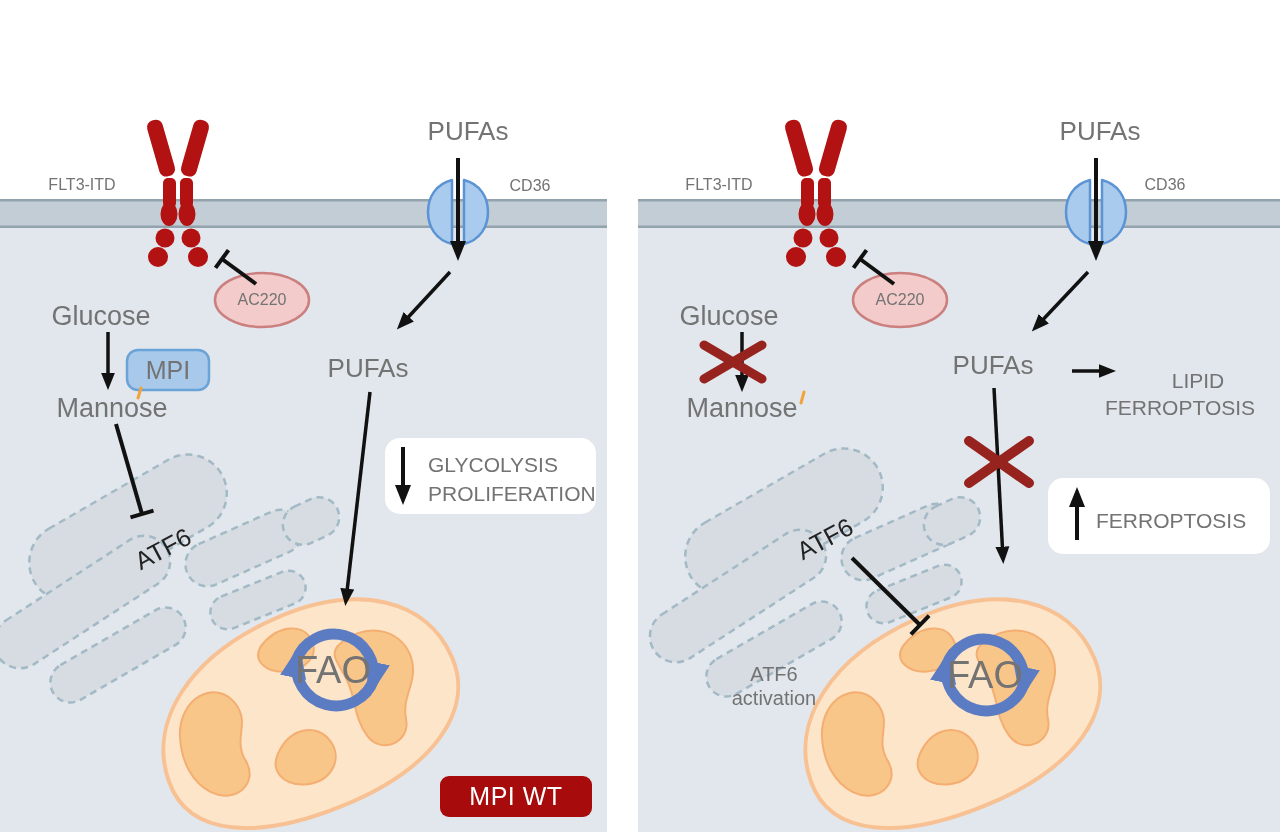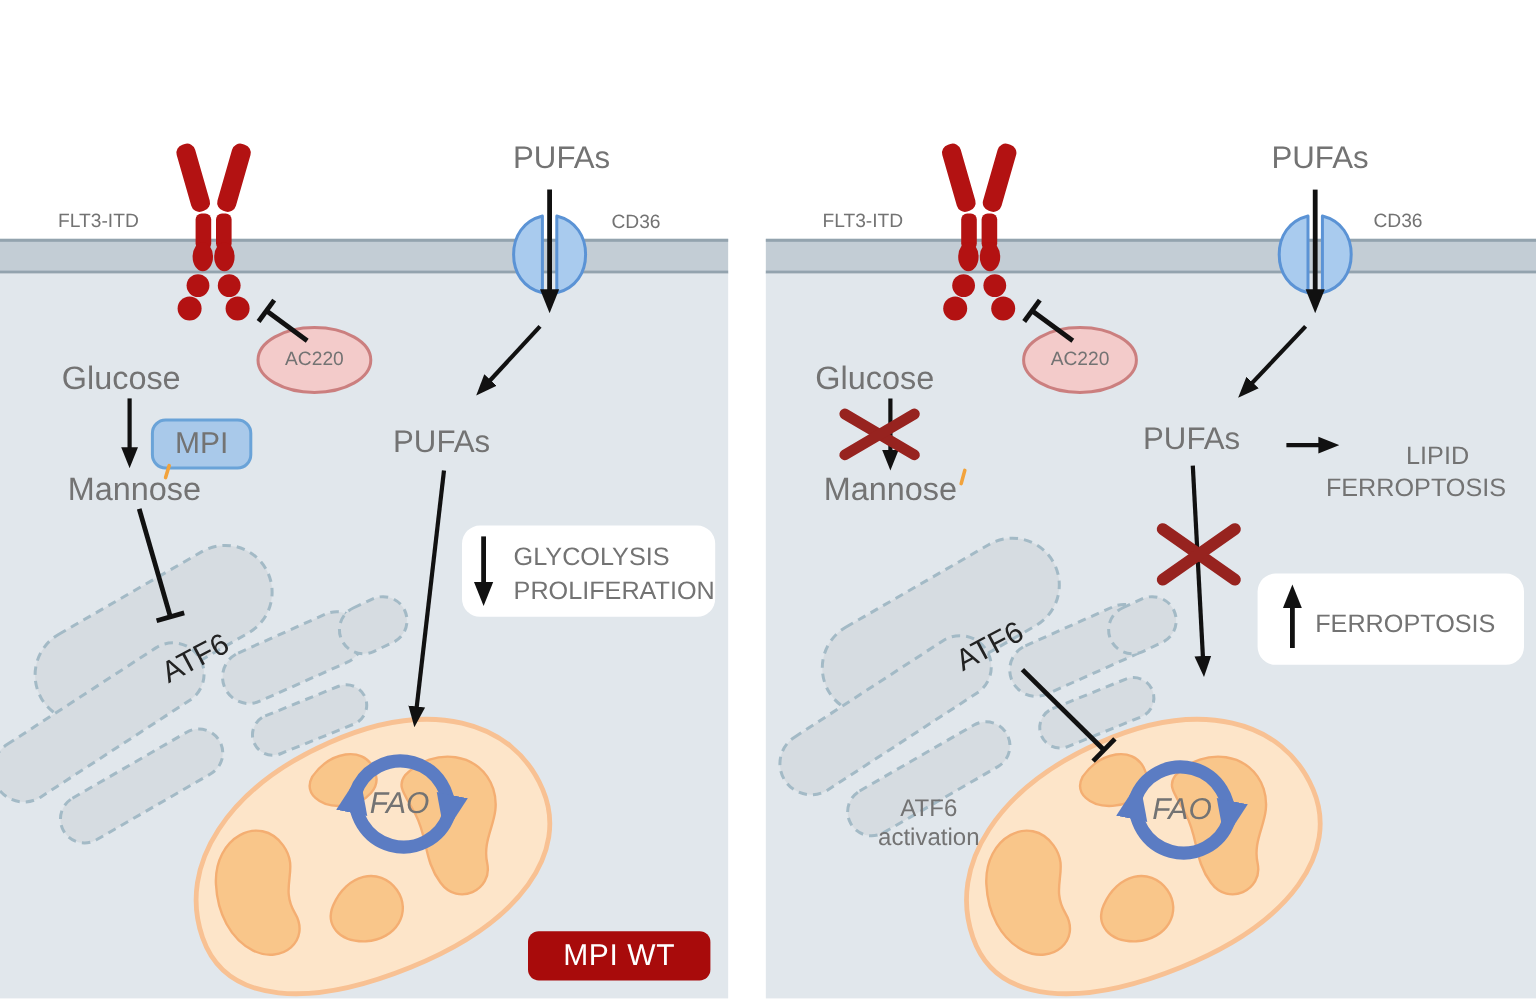--- a/index.html
+++ b/index.html
@@ -13,21 +13,21 @@
   #panel-left{left:0;width:607px;}
   #panel-right{left:638px;width:642px;}
   svg.layer{position:absolute;left:0;top:0;z-index:1;display:block;}
   .lbl{
     position:absolute;z-index:2;transform:translate(-50%,-50%);
     white-space:nowrap;line-height:1;color:#737373;
   }
   .lbl.la{transform:translate(0,-50%);}
   .lbl.rot{transform:translate(-50%,-50%) rotate(-28deg);color:#222;}
   .f20{font-size:20px;} .f21{font-size:21px;} .f24{font-size:16px;}
-  .f25{font-size:25px;} .f26{font-size:26px;} .f27{font-size:27px;} .f29{font-size:25px;font-style:italic;}
+  .f25{font-size:25px;} .f26{font-size:26px;} .f27{font-size:27px;} .f29{font-size:38px;}
   .badge{
     position:absolute;z-index:3;display:flex;align-items:center;justify-content:center;
     background:var(--badge_red,#a80b0b);color:#fff;border-radius:9px;
     font-size:25px;letter-spacing:.5px;
   }
   
   .membrane{fill:var(--membrane,#c3cdd5);} .membrane-edge{fill:var(--membrane_edge,#93a3ae);}
   .cell{fill:var(--cell_bg,#e1e7ec);}
   .receptor{fill:var(--receptor_red,#b31212);}
   .transporter{fill:var(--transporter_fill,#a9cbee);stroke:var(--transporter_stroke,#5b93d5);stroke-width:2.5;stroke-linejoin:round;}

